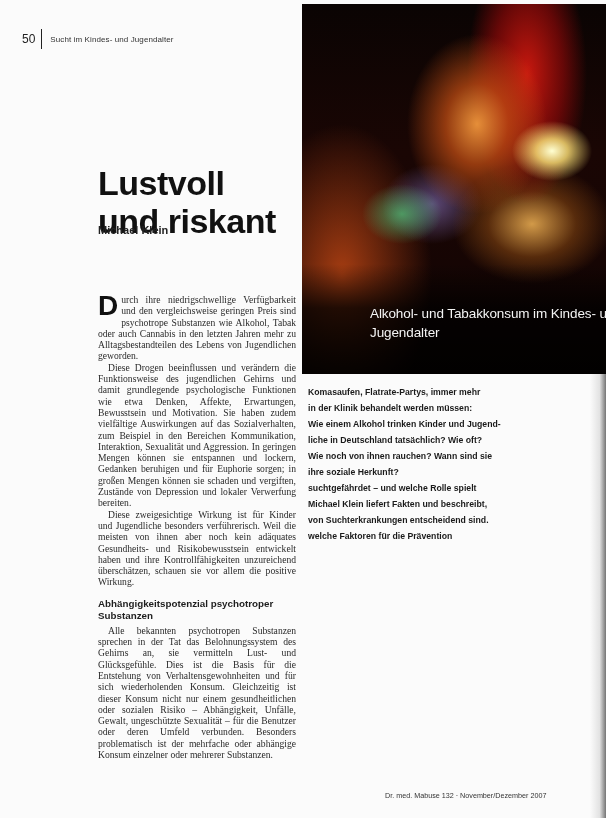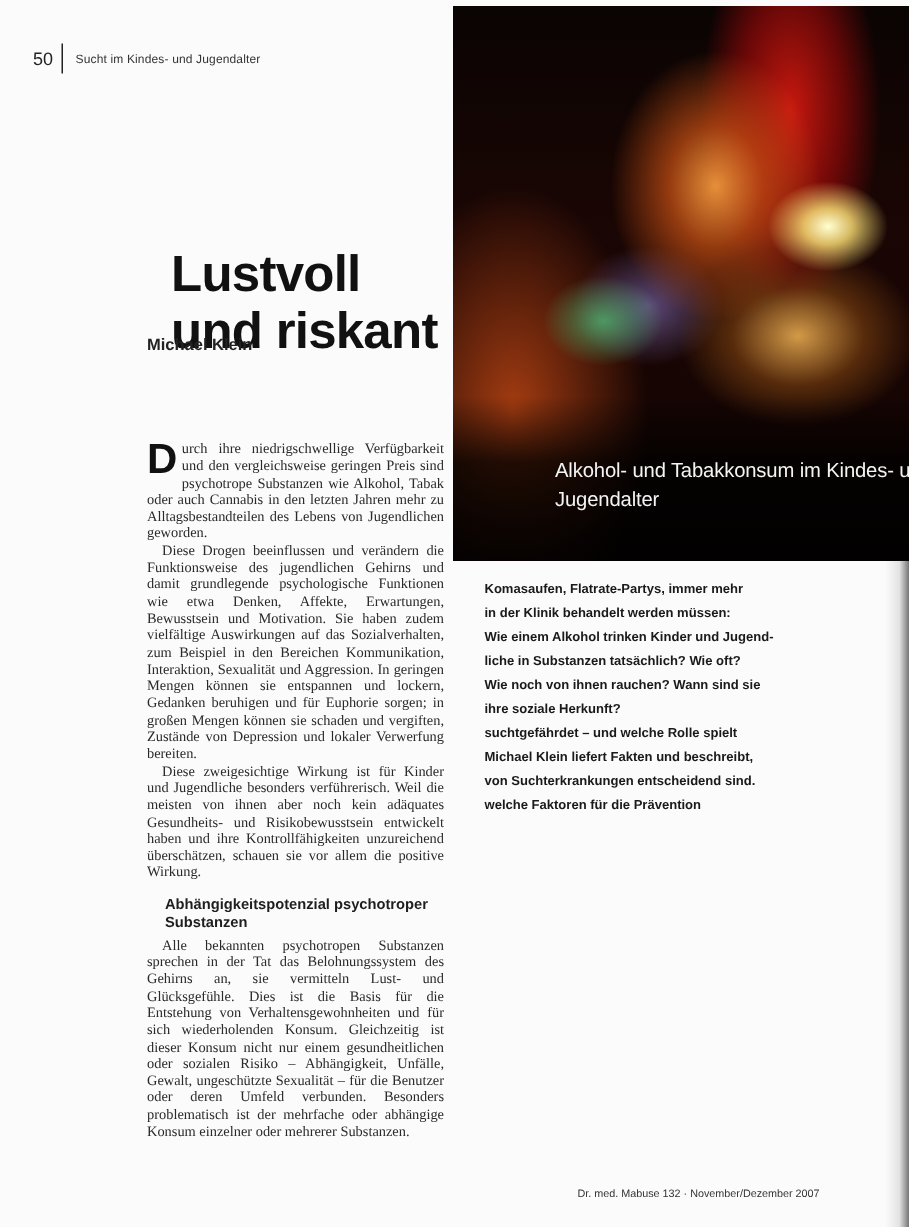--- a/index.html
+++ b/index.html
@@ -20,33 +20,33 @@
         radial-gradient(ellipse 40px 30px at 100px 210px, rgba(80,180,110,0.8) 0%, rgba(40,90,70,0) 100%),
         radial-gradient(ellipse 50px 40px at 130px 200px, rgba(110,90,150,0.8) 0%, rgba(60,40,80,0) 100%),
         radial-gradient(ellipse 90px 150px at 40px 270px, rgba(190,70,20,0.85) 0%, rgba(90,20,10,0) 100%),
         linear-gradient(180deg, #0a0403 0%, #1a0604 40%, #120403 100%);
     }
     .photo-shade { position: absolute; left: 0; right: 0; bottom: 0; height: 110px;
       background: linear-gradient(180deg, rgba(0,0,0,0) 0%, rgba(0,0,0,0.75) 40%, rgba(0,0,0,0.9) 100%); }
     .photo-caption { position: absolute; left: 20px; top: 300px; width: 270px; color: #f4f4f4;
       font-size: 13.5px; font-weight: normal; line-height: 19px; letter-spacing: -0.1px; margin-left: 48px; }
 
-    .headline { position: absolute; left: 114px; top: 164px; font-size: 34px; font-weight: bold; line-height: 38px; color: #111; letter-spacing: -0.5px; }
+    .headline { position: absolute; left: 98px; top: 164px; font-size: 34px; font-weight: bold; line-height: 38px; color: #111; letter-spacing: -0.5px; }
     .author { position: absolute; left: 98px; top: 224px; font-size: 11px; font-weight: bold; color: #222; }
 
     .body-col { position: absolute; left: 98px; top: 294px; width: 198px; font-family: "Liberation Serif", serif;
       font-size: 9.6px; line-height: 11.3px; color: #2a2a2a; text-align: justify; hyphens: auto; }
     .body-col p { margin: 0; text-indent: 10px; }
     .body-col p.first { text-indent: 0; }
     .dropcap { float: left; font-family: "Liberation Sans", sans-serif; font-weight: bold; font-size: 28px; line-height: 22px;
       margin: 1px 3px 0 0; color: #111; }
     .subhead { font-family: "Liberation Sans", sans-serif; font-weight: bold; font-size: 9.8px; line-height: 12px; color: #1e1e1e;
-      margin: 10px 0 3px 12px; text-align: left; }
+      margin: 10px 0 3px 0; text-align: left; }
 
-    .teaser { position: absolute; left: 323px; top: 384px; width: 230px; font-size: 8.7px; line-height: 16px; color: #1a1a1a; font-weight: bold; }
+    .teaser { position: absolute; left: 308px; top: 384px; width: 230px; font-size: 8.7px; line-height: 16px; color: #1a1a1a; font-weight: bold; }
     .teaser div { white-space: nowrap; }
 
     .footer { position: absolute; left: 385px; top: 791px; font-size: 7.2px; color: #333; white-space: nowrap; }
 
     .gutter-shadow { position: absolute; left: 590px; top: 374px; width: 16px; height: 444px;
       background: linear-gradient(90deg, rgba(255,255,255,0) 0%, rgba(180,180,180,0.35) 60%, rgba(60,60,60,0.7) 100%); }
   </style>
 </head>
 <body>
 
@@ -73,21 +73,21 @@
   <p>Diese Drogen beeinflussen und verändern die Funktionsweise des jugendlichen Gehirns und damit grundlegende psychologische Funktionen wie etwa Denken, Affekte, Erwartungen, Bewusstsein und Motivation. Sie haben zudem vielfältige Auswirkungen auf das Sozialverhalten, zum Beispiel in den Bereichen Kommunikation, Interaktion, Sexualität und Aggression. In geringen Mengen können sie entspannen und lockern, Gedanken beruhigen und für Euphorie sorgen; in großen Mengen können sie schaden und vergiften, Zustände von Depression und lokaler Verwerfung bereiten.</p>
   <p>Diese zweigesichtige Wirkung ist für Kinder und Jugendliche besonders verführerisch. Weil die meisten von ihnen aber noch kein adäquates Gesundheits- und Risikobewusstsein entwickelt haben und ihre Kontrollfähigkeiten unzureichend überschätzen, schauen sie vor allem die positive Wirkung.</p>
   <div class="subhead">Abhängigkeitspotenzial psychotroper Substanzen</div>
   <p>Alle bekannten psychotropen Substanzen sprechen in der Tat das Belohnungssystem des Gehirns an, sie vermitteln Lust- und Glücksgefühle. Dies ist die Basis für die Entstehung von Verhaltensgewohnheiten und für sich wiederholenden Konsum. Gleichzeitig ist dieser Konsum nicht nur einem gesundheitlichen oder sozialen Risiko – Abhängigkeit, Unfälle, Gewalt, ungeschützte Sexualität – für die Benutzer oder deren Umfeld verbunden. Besonders problematisch ist der mehrfache oder abhängige Konsum einzelner oder mehrerer Substanzen.</p>
 </div>
 
 <div class="teaser">
   <div>Komasaufen, Flatrate-Partys, immer mehr</div>
   <div>in der Klinik behandelt werden müssen:</div>
   <div>Wie einem Alkohol trinken Kinder und Jugend-</div>
-  <div>liche in Substanzen tatsächlich? Wie oft?</div>
+  <div>liche in Deutschland tatsächlich? Wie oft?</div>
   <div>Wie noch von ihnen rauchen? Wann sind sie</div>
   <div>ihre soziale Herkunft?</div>
   <div>suchtgefährdet – und welche Rolle spielt</div>
   <div>Michael Klein liefert Fakten und beschreibt,</div>
   <div>von Suchterkrankungen entscheidend sind.</div>
   <div>welche Faktoren für die Prävention</div>
 </div>
 
 <div class="gutter-shadow"></div>
 

